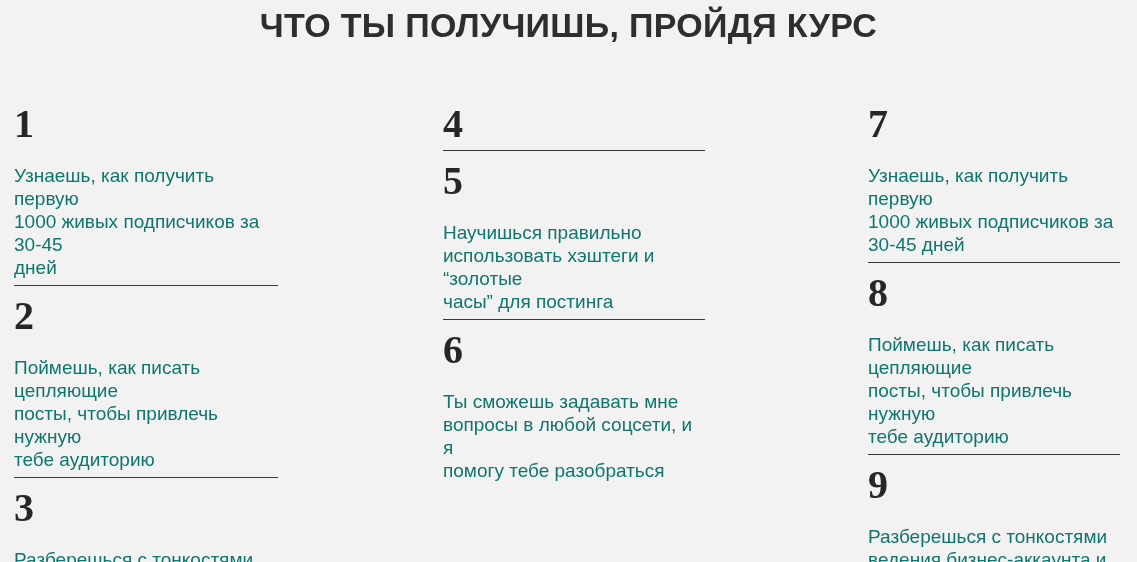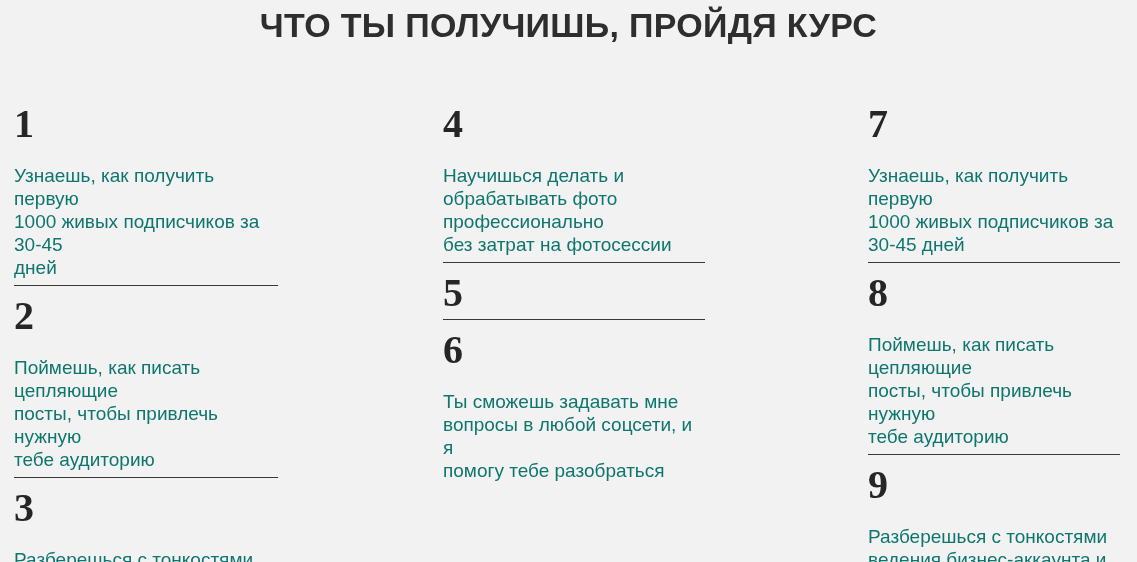--- a/index.html
+++ b/index.html
@@ -84,28 +84,27 @@
         <div class="desc">Разберешься с тонкостями
 ведения бизнес-аккаунта и
 работы с заказчиками рекламы</div>
 
       </div>
     </div>
 
     <div class="col col-2">
       <div class="item">
         <div class="num">4</div>
-        <div class="desc">Научишься делать и
-обрабатывать фото
-профессионально
-без затрат на фотосессии</div>
         <div class="rule"></div>
       </div>
       <div class="item">
         <div class="num">5</div>
+        <div class="desc">Научишься правильно
+использовать хэштеги и “золотые
+часы” для постинга</div>
         <div class="rule"></div>
       </div>
       <div class="item">
         <div class="num">6</div>
         <div class="desc">Ты сможешь задавать мне
 вопросы в любой соцсети, и я
 помогу тебе разобраться</div>
 
       </div>
     </div>

